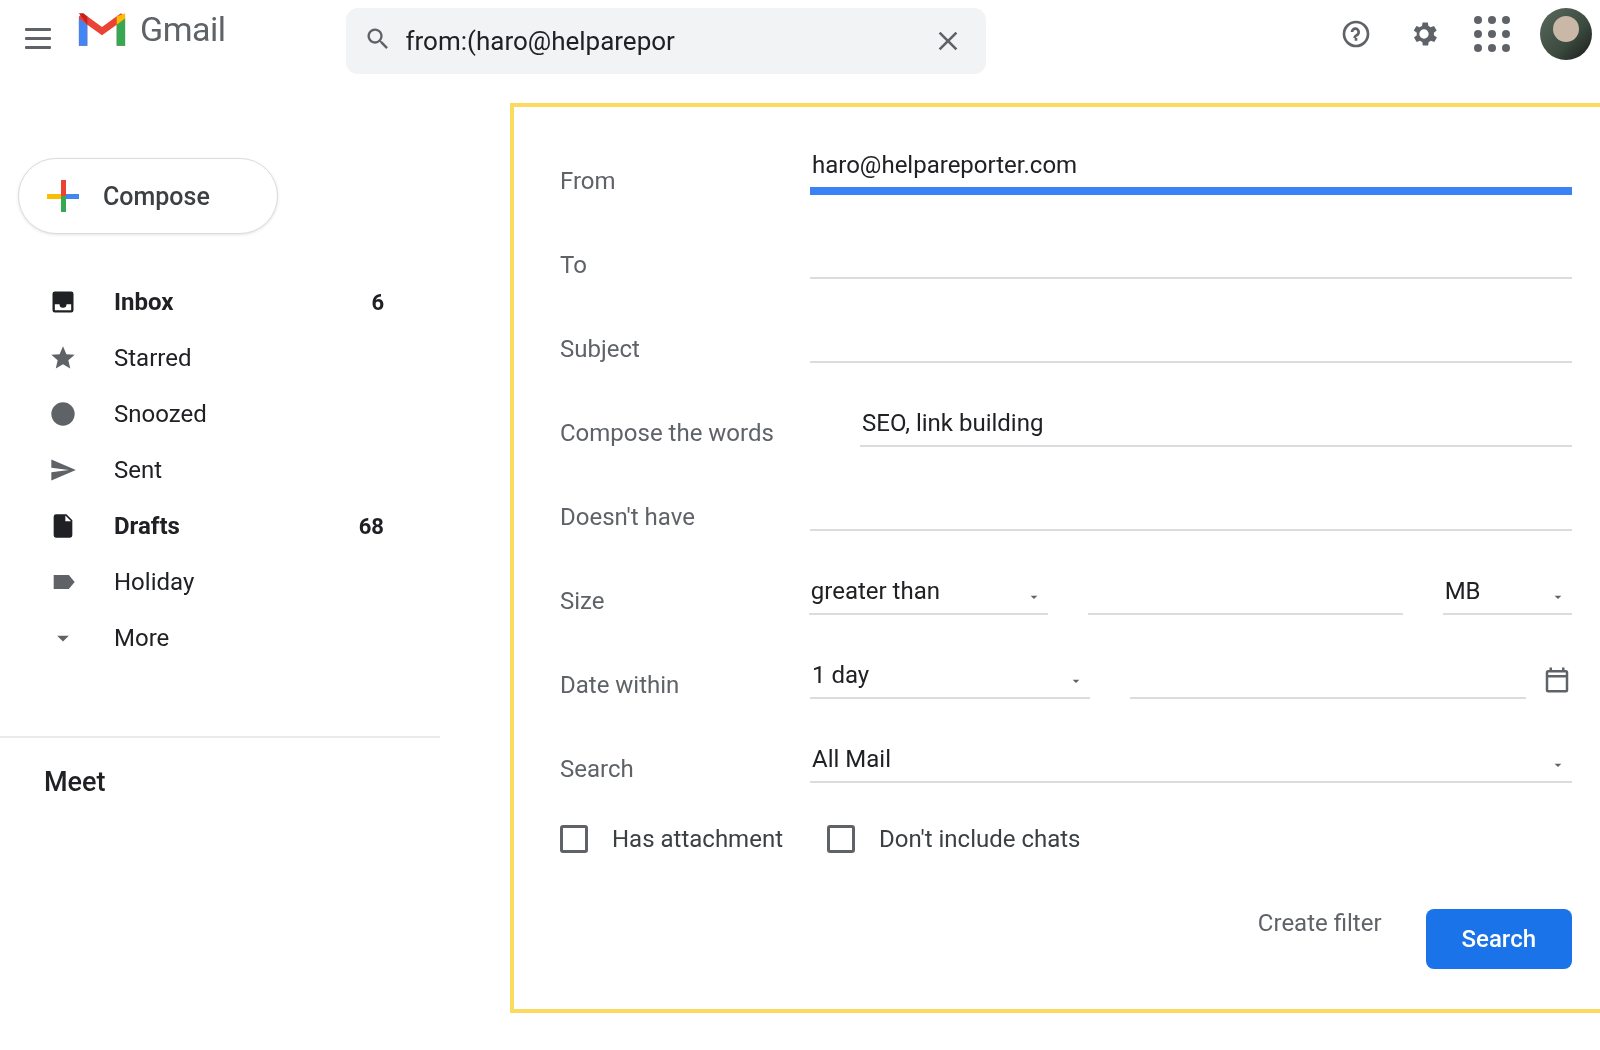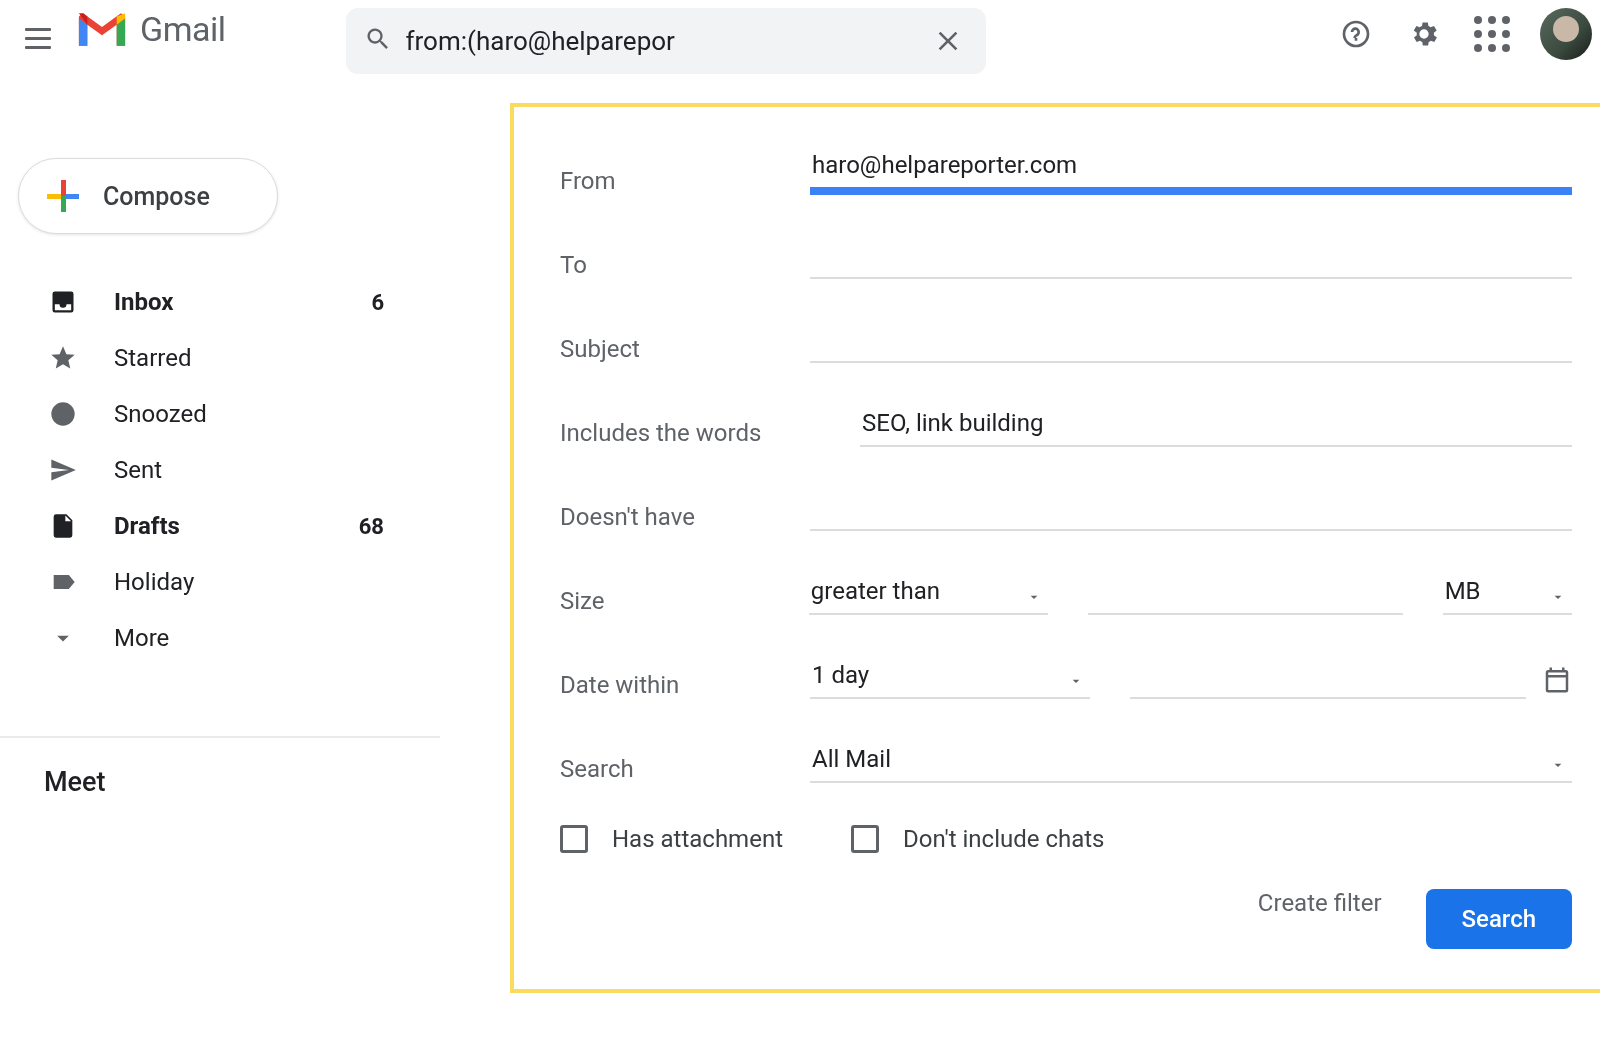--- a/index.html
+++ b/index.html
@@ -53,21 +53,21 @@
 .fselect{position:relative;border:none;border-bottom:2px solid #dadce0;font-size:24px;color:#202124;padding:4px 2px 8px 2px;background:transparent}
 .fselect .arrow{position:absolute;right:6px;top:10px}
 .arrow svg{width:16px;height:16px;fill:#5f6368}
 .size-row .fselect{width:240px;margin-right:40px}
 .size-row .finput.num{flex:1;margin-right:40px}
 .size-row .fselect.unit{width:130px;margin-right:0}
 .date-row .fselect.dr{width:280px;margin-right:40px}
 .date-row .finput.di{flex:1;margin-right:16px}
 .cal-icon svg{width:30px;height:30px;fill:#5f6368}
 .search-row .fselect.sr{flex:1}
-.checks{display:flex;gap:68px;margin-top:10px;margin-bottom:36px}
+.checks{display:flex;gap:44px;margin-top:10px;margin-bottom:56px}
 .chk{display:flex;align-items:center;gap:24px;cursor:pointer}
 .chk-box{width:28px;height:28px;border:3px solid #5f6368;border-radius:3px}
 .chk-label{font-size:24px;color:#3c4043}
 .actions{display:flex;justify-content:flex-end;align-items:flex-start;gap:44px}
 .create-filter{font-size:24px;color:#5f6368;cursor:pointer}
 .search-btn{background:#1a73e8;color:#fff;font-size:24px;font-weight:500;padding:16px 36px;border:none;border-radius:8px;cursor:pointer}
 </style>
 </head>
 <body>
 
@@ -214,21 +214,21 @@
     </div>
     <div class="frow">
       <div class="flabel">To</div>
       <input class="finput" value="" style="">
     </div>
     <div class="frow">
       <div class="flabel">Subject</div>
       <input class="finput" value="" style="">
     </div>
     <div class="frow">
-      <div class="flabel" style="width:300px">Includes the words</div>
+      <div class="flabel" style="width:300px">Compose the words</div>
       <input class="finput" value="SEO, link building" style="">
     </div>
     <div class="frow">
       <div class="flabel">Doesn't have</div>
       <input class="finput" value="" style="">
     </div>
     <div class="frow size-row">
       <div class="flabel" style="width:250px">Size</div>
       <div class="fselect">
         <span>greater than</span>

